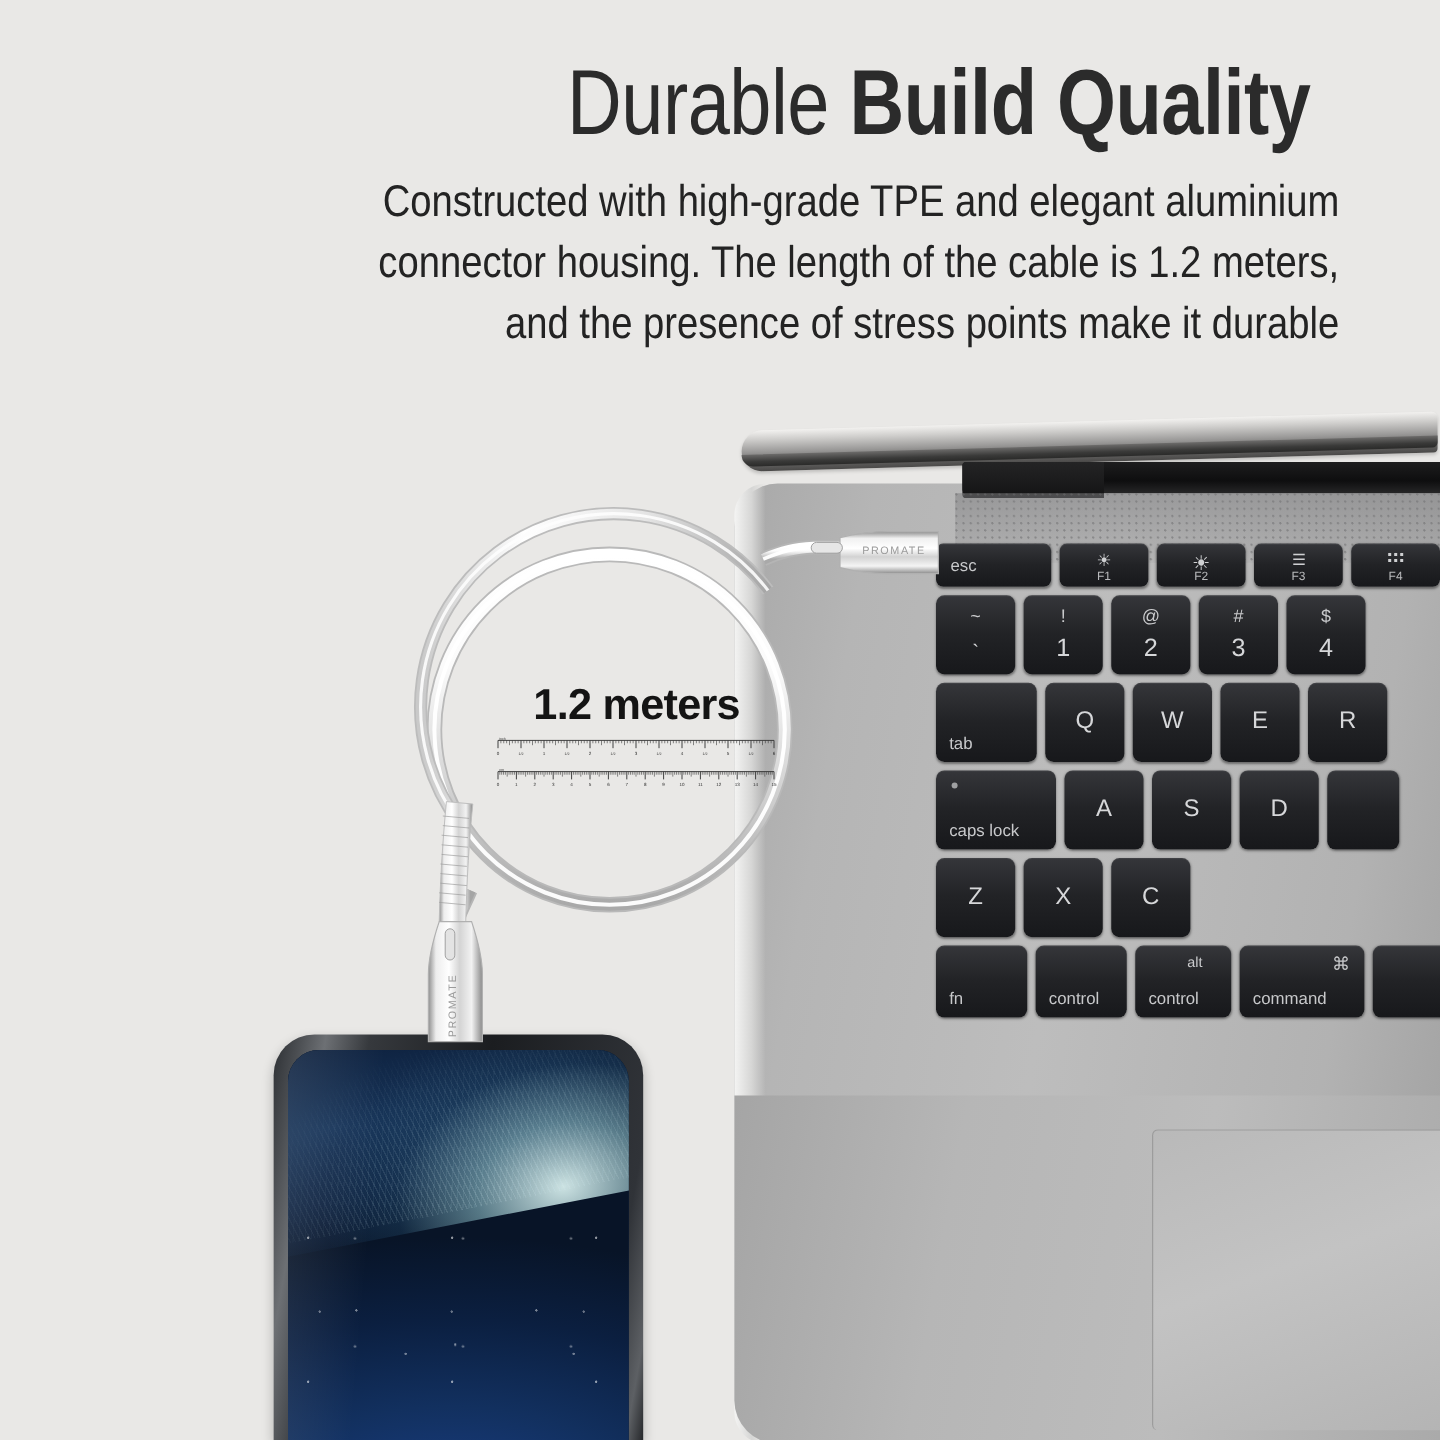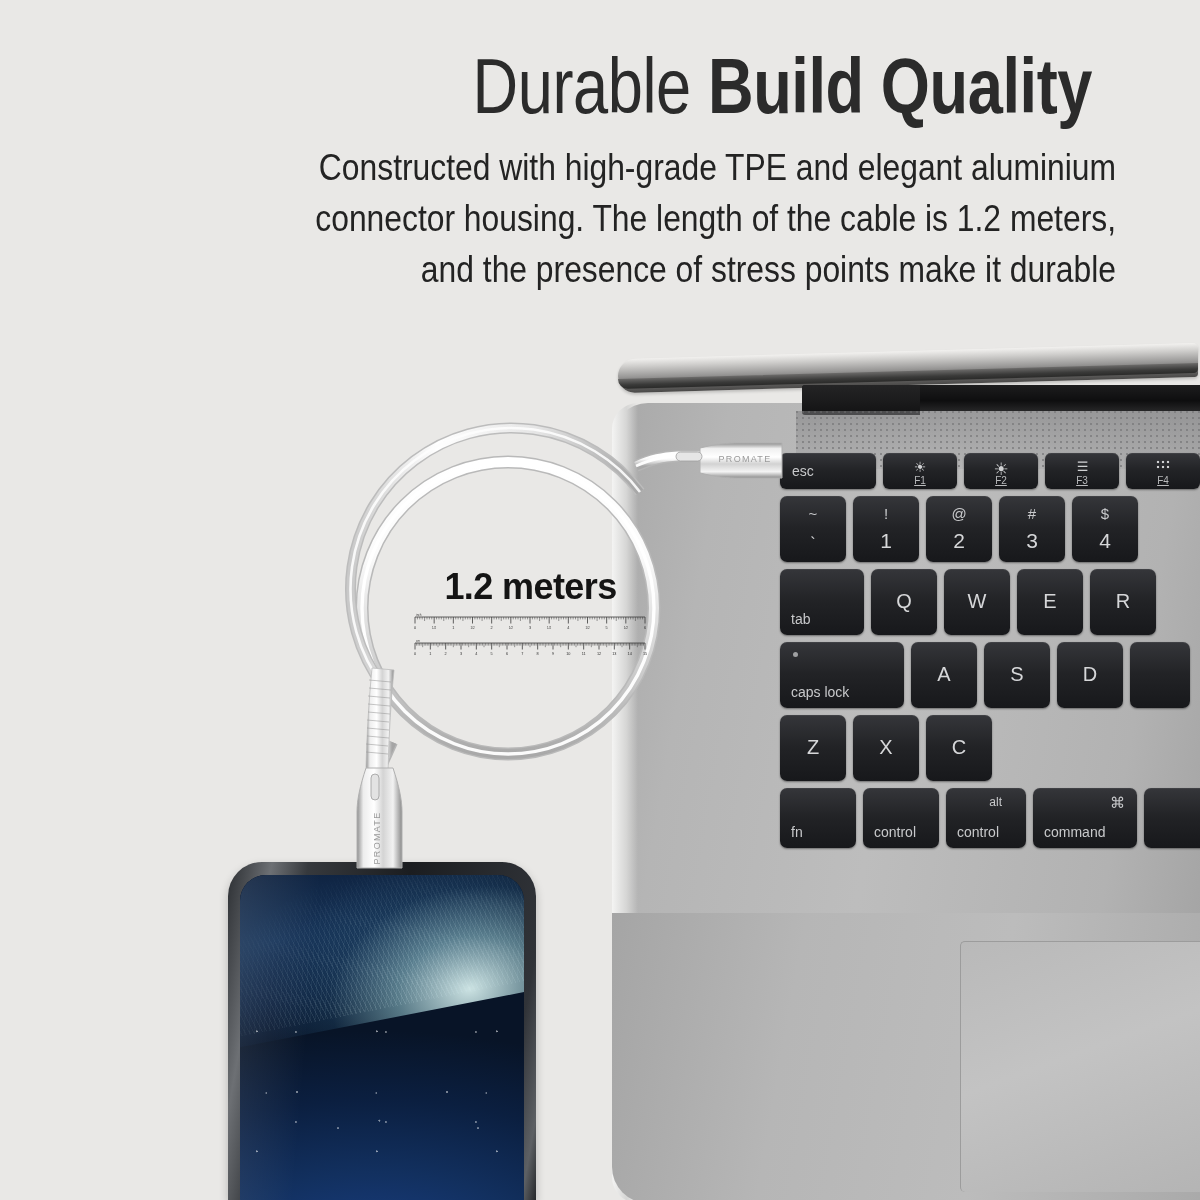--- a/index.html
+++ b/index.html
@@ -198,21 +198,20 @@
     font-size: 14px;
     color: #c8c9cb;
   }
   .lbl-fn-sub {
     position: absolute;
     bottom: 3px;
     left: 0; right: 0;
     text-align: center;
     font-size: 10px;
     color: #b9babc;
-    text-decoration: underline;
   }
   .lbl-fn-ic {
     position: absolute;
     top: 6px;
     left: 0; right: 0;
     text-align: center;
     font-size: 14px;
     color: #cfd0d2;
   }
   .lbl-esc {
@@ -457,21 +456,21 @@
       </div>
       <div class="key sq">
         <span class="lbl-main">E</span>
       </div>
       <div class="key sq">
         <span class="lbl-main">R</span>
       </div>
     </div>
 
     <div class="krow">
-      <div class="key sq" style="width:124px">
+      <div class="key sq" style="width:100px">
         <span class="caps-dot"></span>
         <span class="lbl-bl">caps lock</span>
       </div>
       <div class="key sq">
         <span class="lbl-main">A</span>
       </div>
       <div class="key sq">
         <span class="lbl-main">S</span>
       </div>
       <div class="key sq">

